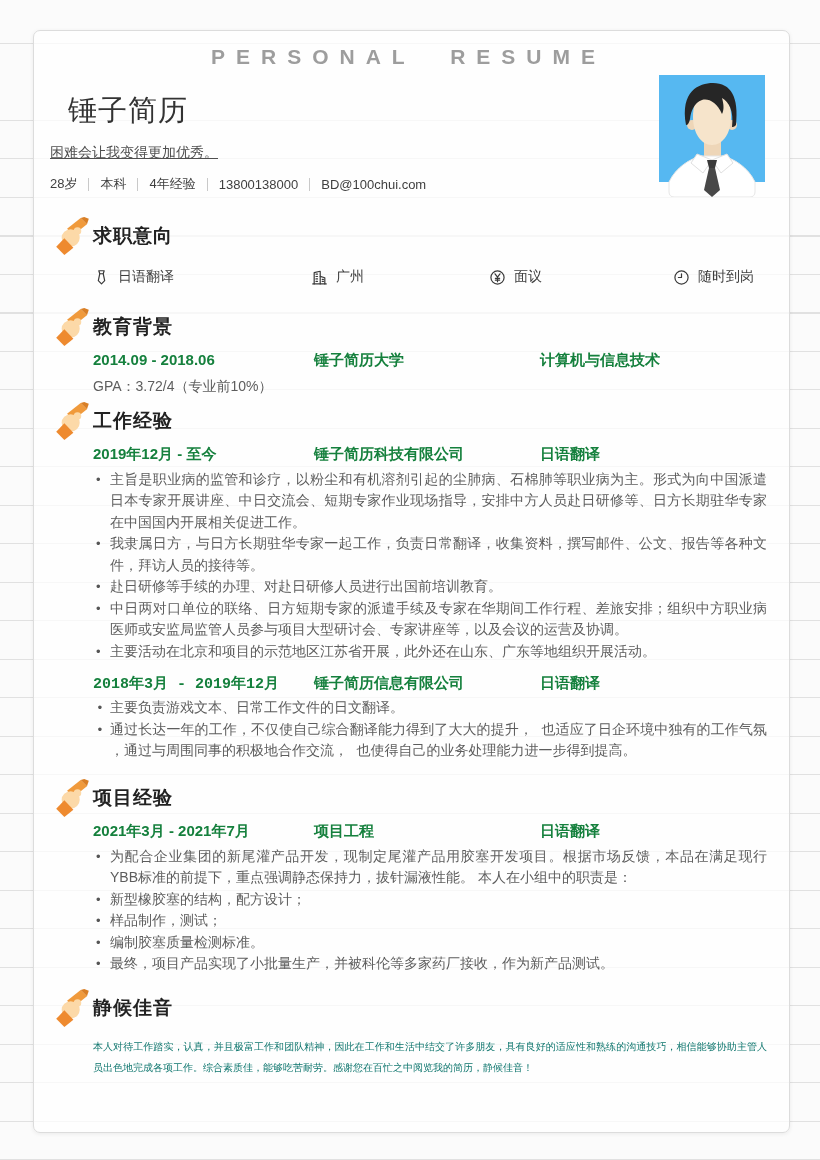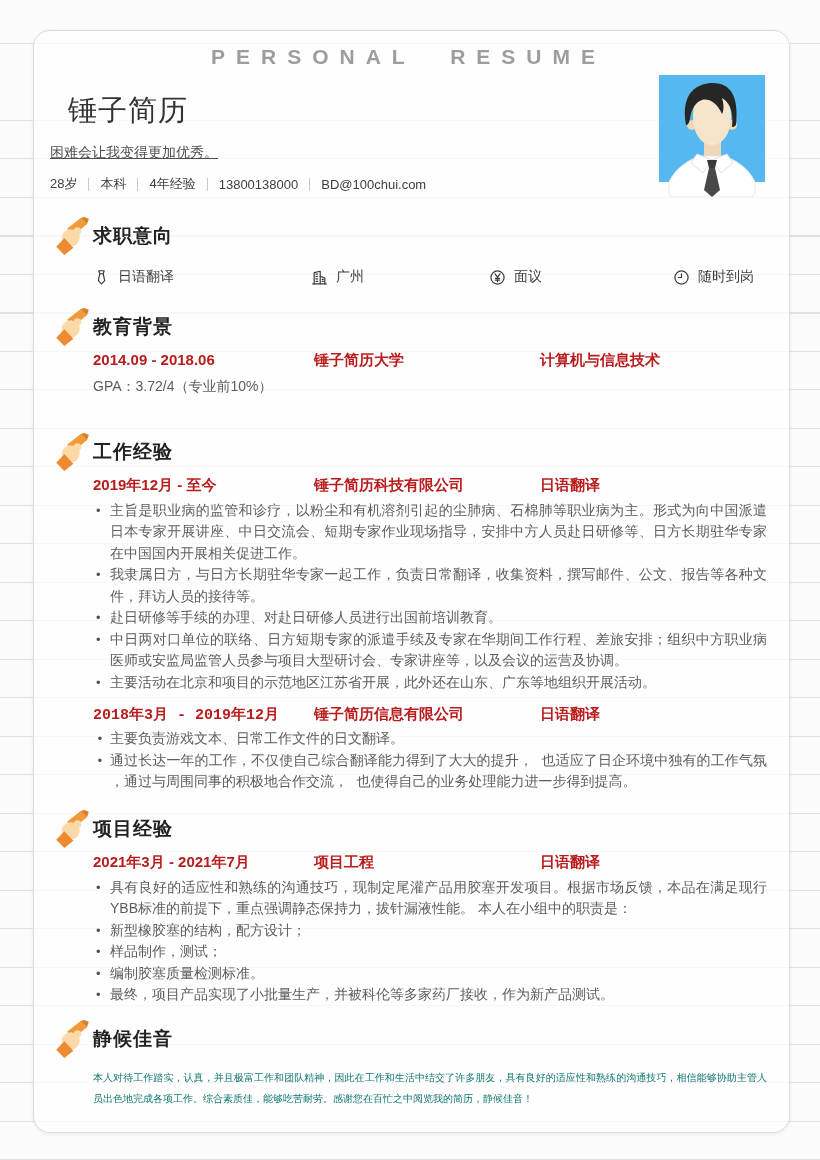--- a/index.html
+++ b/index.html
@@ -17,21 +17,21 @@
     position: absolute; left: 0; right: 0; top: 13px; bottom: 0;
     background: repeating-linear-gradient(to bottom, #e1e1e1 0 1px, transparent 1px 38.5px);
     z-index: 0; pointer-events: none;
   }
   .card {
     position: relative; z-index: 1;
     margin-left: 33px; margin-top: 30px;
     width: 757px; height: 1103px;
     background: rgba(255,255,255,0.72);
     border: 1px solid #dcdcdc;
-    border-radius: 17px;
+    border-radius: 7px;
     box-shadow: 0 1px 4px rgba(0,0,0,0.07);
     padding: 0 22px 0 16px;
     overflow: hidden;
   }
   .watermark {
     padding-top: 14px;
     text-align: center;
     font-size: 21px; font-weight: 700;
     letter-spacing: 11px; word-spacing: 18px;
     color: #9d9d9d;
@@ -44,30 +44,30 @@
   .meta li + li::before { content: ""; width: 1px; height: 13px; background: #c9c9c9; margin: 0 11px; display: inline-block; }
   .avatar { position: absolute; top: -16px; right: 2px; width: 106px; height: 122px; }
 
   .sec-head { display: flex; align-items: center; margin-left: 6px; }
   .hand-icon { width: 33px; height: 38px; flex: 0 0 33px; }
   .sec-title { font-size: 19px; font-weight: 700; color: #222; margin-left: 4px; letter-spacing: 1px; }
   .sec-body { margin-left: 43px; }
 
   .sec-intent { margin-top: 24px; }
   .sec-edu    { margin-top: 22px; }
-  .sec-work   { margin-top: 35px; }
+  .sec-work   { margin-top: 4px; }
   .sec-proj   { margin-top: 16px; }
   .sec-self   { margin-top: 14px; }
 
   .intent-grid { display: grid; grid-template-columns: 218px 178px 184px 1fr; margin-top: 13px; }
   .intent-item { display: flex; align-items: center; font-size: 14px; color: #3d3d3d; }
   .mini-icon { width: 17px; height: 17px; margin-right: 8px; stroke: #3a3a3a; fill: none; stroke-width: 1.7; stroke-linecap: round; stroke-linejoin: round; flex: 0 0 17px; }
 
   .cols { display: grid; grid-template-columns: 221px 226px 1fr; margin-top: 5px;
-          font-size: 15px; font-weight: 700; color: #b91c1c; }
+          font-size: 15px; font-weight: 700; color: #15803d; }
   .detail-list { list-style: none; margin-top: 6px; font-size: 14px; line-height: 21.5px; color: #5d5d5d; }
 
   .bullets { list-style: none; margin-top: 5px; }
   .bullets li { position: relative; padding-left: 17px; font-size: 14px; line-height: 21.5px;
                 color: #5d5d5d; text-align: justify; }
   .bullets li::before { content: "•"; position: absolute; left: 3px; top: 0; color: #555; font-size: 13px; }
   .entry + .entry { margin-top: 12px; font-family: Liberation Mono, monospace; }
 
   .para { margin-top: 9px; font-size: 10px; line-height: 21.5px; color: #0f766e; text-align: justify; }
   .hidden-defs { position: absolute; width: 0; height: 0; overflow: hidden; }
@@ -223,21 +223,21 @@
         <h2 class="sec-title">项目经验</h2>
       </div>
       <div class="sec-body">
         <div class="entry">
           <div class="cols">
             <span>2021年3月 - 2021年7月</span>
             <span>项目工程</span>
             <span>日语翻译</span>
           </div>
           <ul class="bullets">
-              <li>具有良好的适应性和熟练的沟通技巧，现制定尾灌产品用胶塞开发项目。根据市场反馈，本品在满足现行YBB标准的前提下，重点强调静态保持力，拔针漏液性能。 本人在小组中的职责是：</li>
+              <li>为配合企业集团的新尾灌产品开发，现制定尾灌产品用胶塞开发项目。根据市场反馈，本品在满足现行YBB标准的前提下，重点强调静态保持力，拔针漏液性能。 本人在小组中的职责是：</li>
               <li>新型橡胶塞的结构，配方设计；</li>
               <li>样品制作，测试；</li>
               <li>编制胶塞质量检测标准。</li>
               <li>最终，项目产品实现了小批量生产，并被科伦等多家药厂接收，作为新产品测试。</li>
             </ul>
         </div>
       </div>
     </section>
 
     <section class="sec-self">

